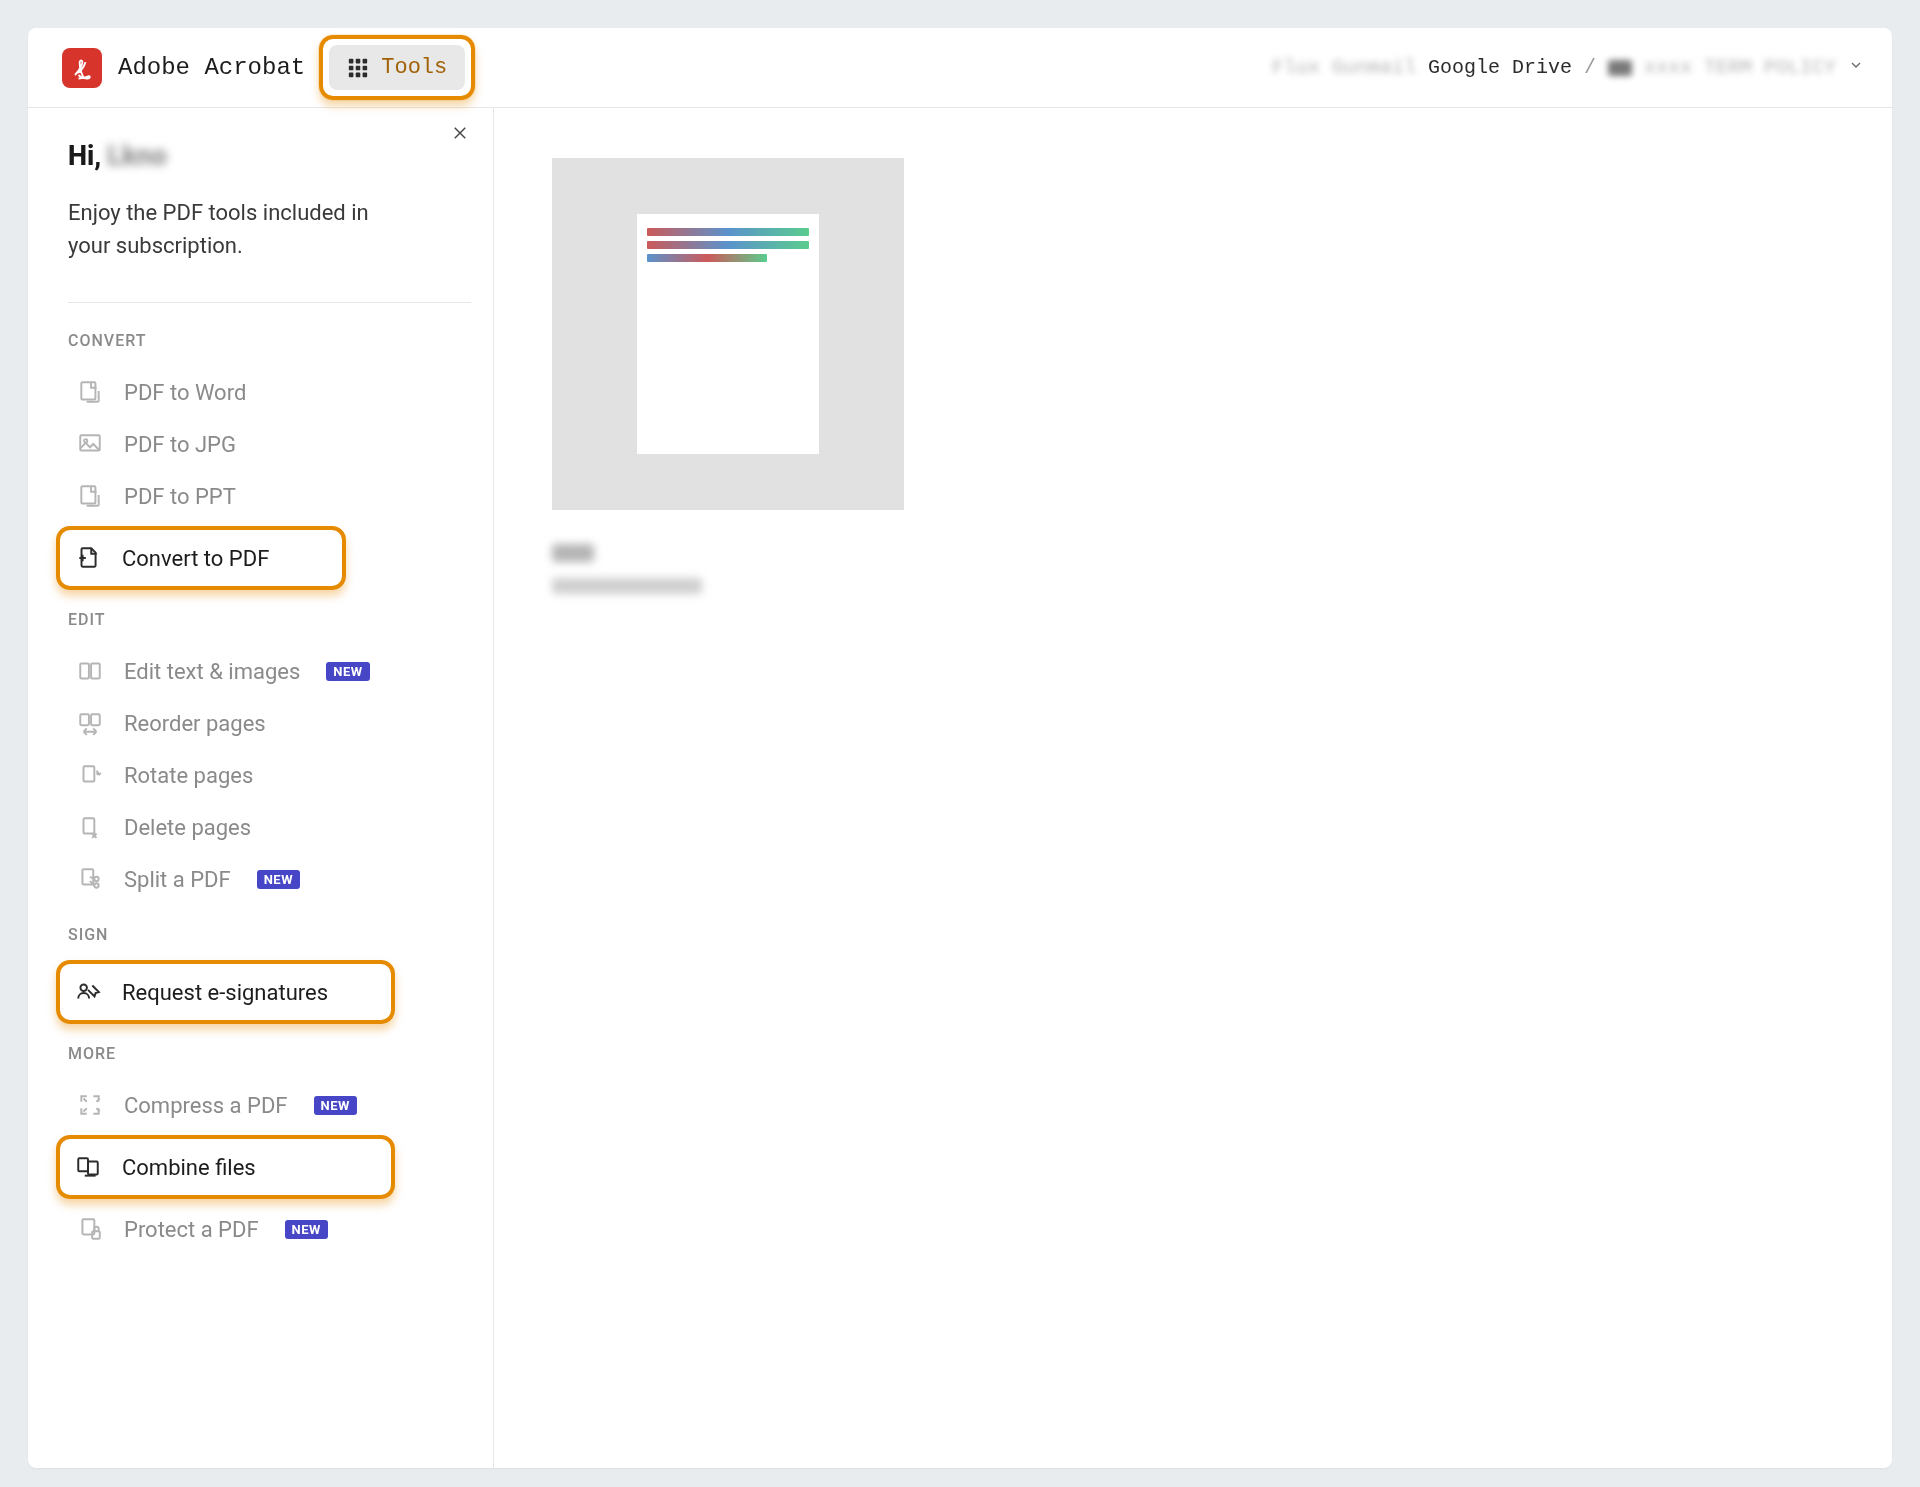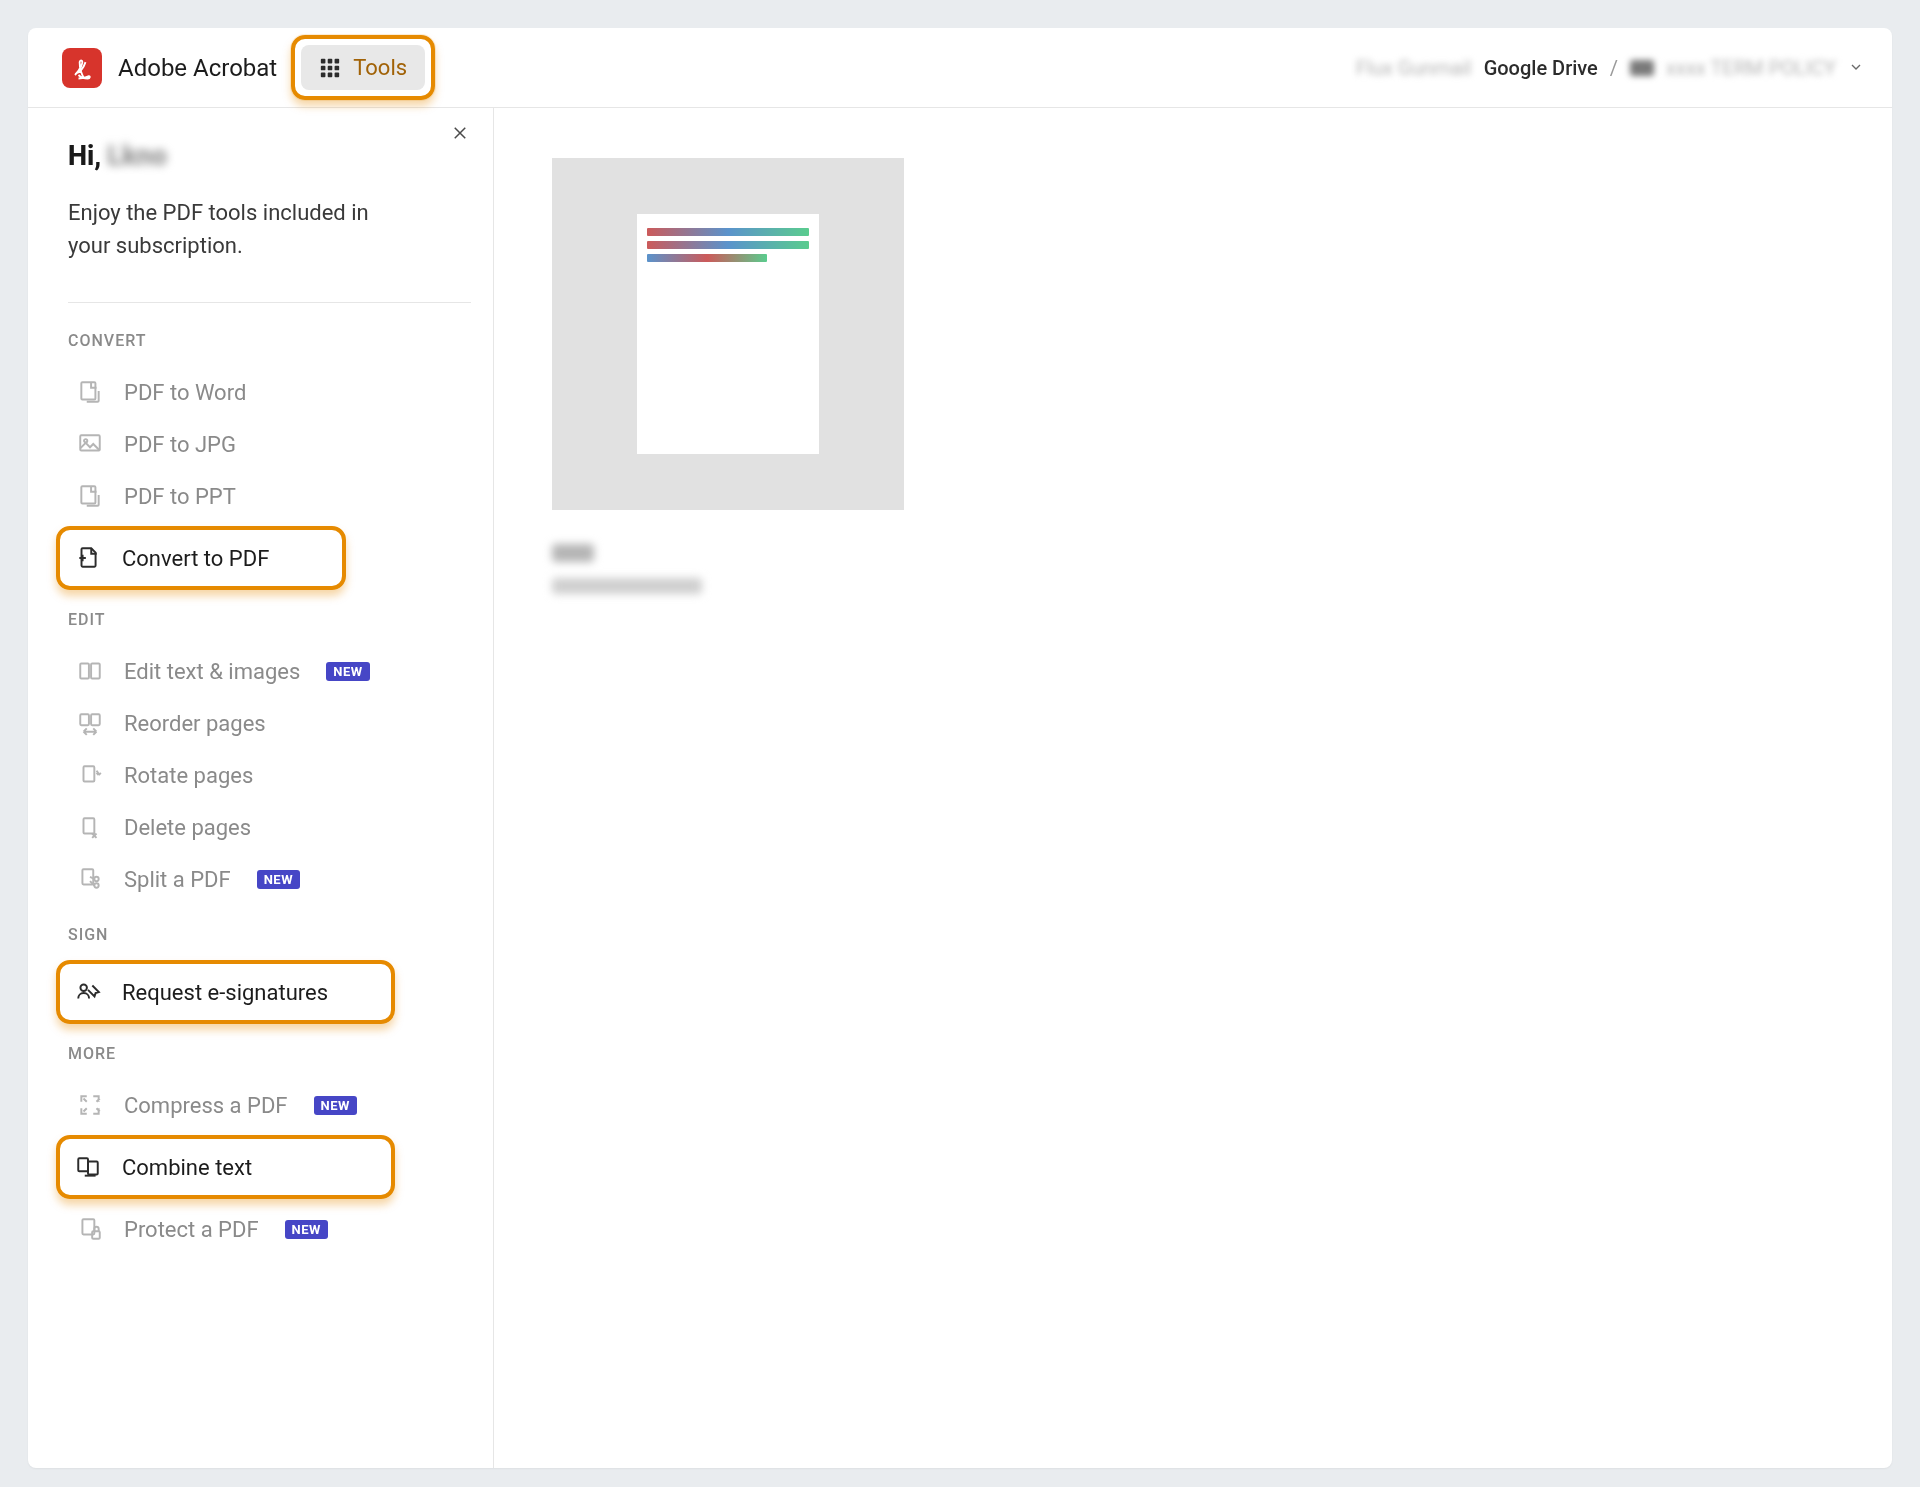--- a/index.html
+++ b/index.html
@@ -21,20 +21,21 @@
     position: relative;
   }
 
   
   .header {
     display: flex;
     align-items: center;
     height: 80px;
     padding: 0 28px 0 34px;
     border-bottom: 1px solid #e6e6e6;
+    font-family: Liberation Mono, monospace;
   }
   .logo {
     width: 40px; height: 40px;
     background: #d7342c;
     border-radius: 8px;
     display: flex; align-items: center; justify-content: center;
     margin-right: 16px;
   }
   .logo svg { width: 28px; height: 28px; }
   .brand {
@@ -395,21 +396,21 @@
 
       <div class="hl-wrap w300">
         <div class="tool-item active">
           <span class="tool-icon dark">
             <svg viewBox="0 0 24 24" stroke-width="1.8">
                 <rect x="3" y="4" width="9" height="12" rx="1"></rect>
                 <rect x="12" y="7" width="9" height="12" rx="1"></rect>
                 <path d="M9 20h10"></path>
               </svg>
           </span>
-          <span>Combine text</span>
+          <span>Combine files</span>
         </div>
       </div>
 
       <div class="tool-item">
         <span class="tool-icon dim">
           <svg viewBox="0 0 24 24" stroke-width="1.8">
               <rect x="5" y="3" width="11" height="14" rx="1"></rect>
               <rect x="14" y="14" width="7" height="7" rx="1"></rect>
               <path d="M16 14v-2a2 2 0 0 1 4 0v2"></path>
             </svg>

